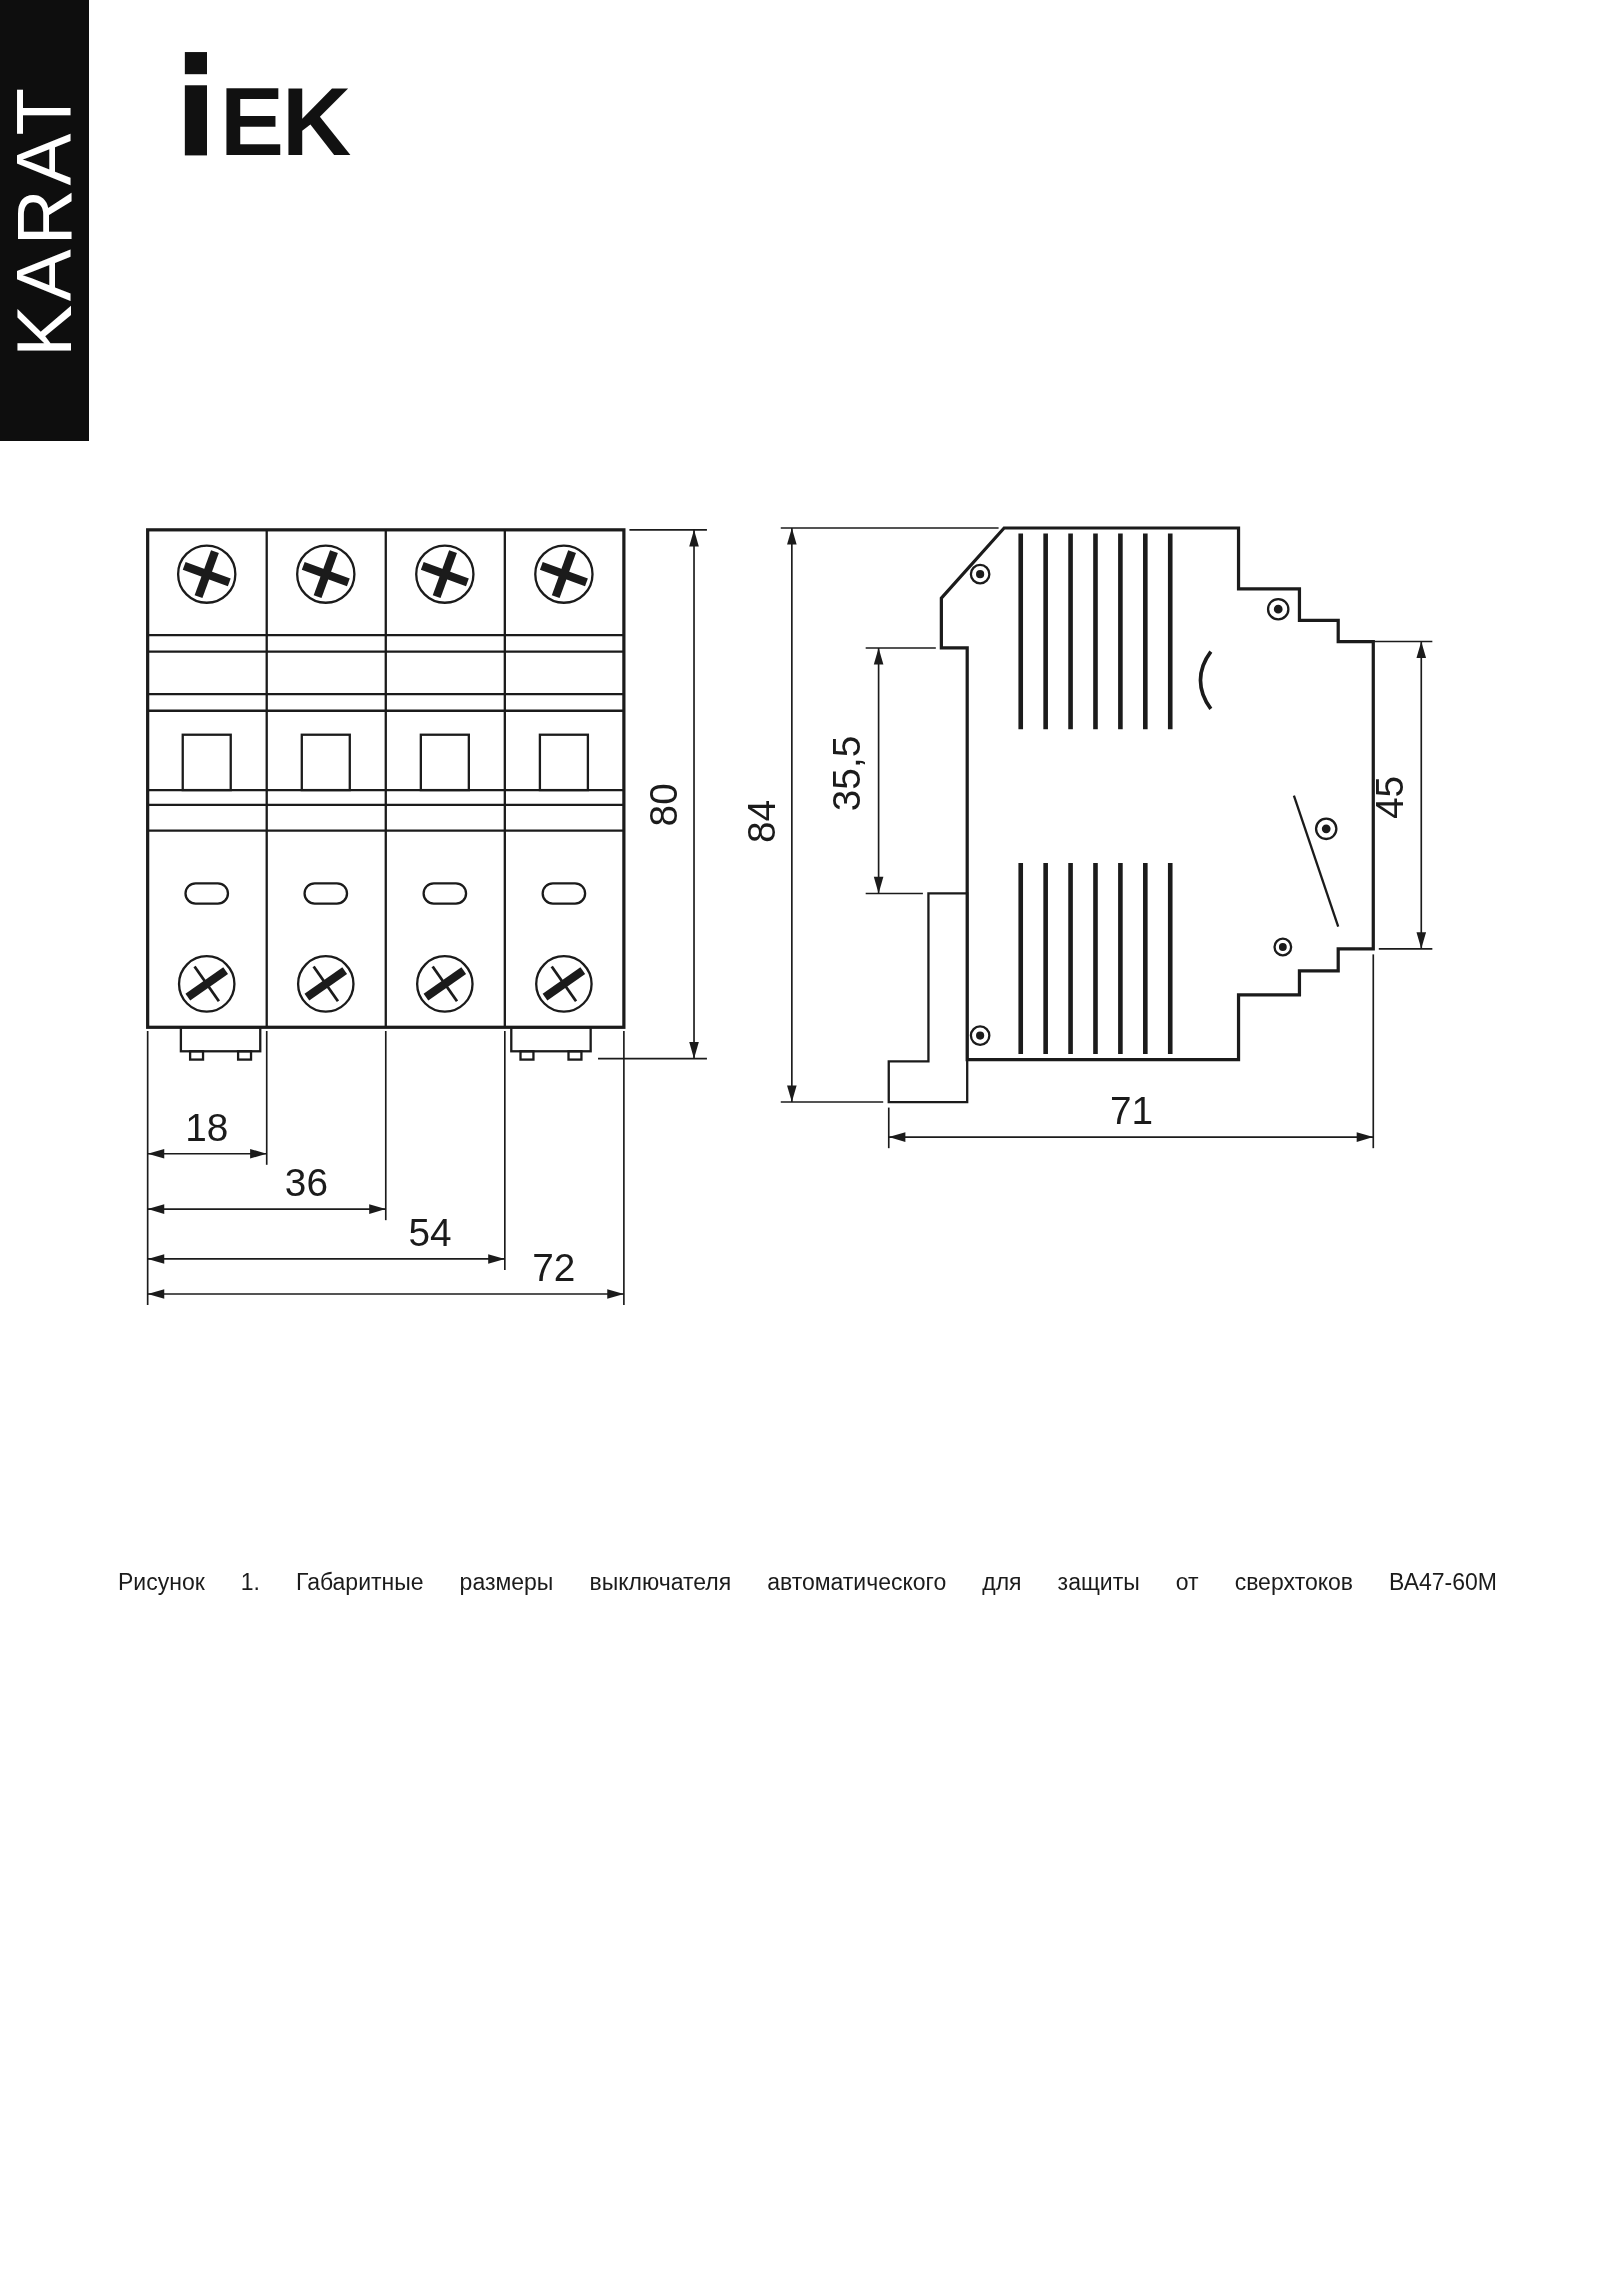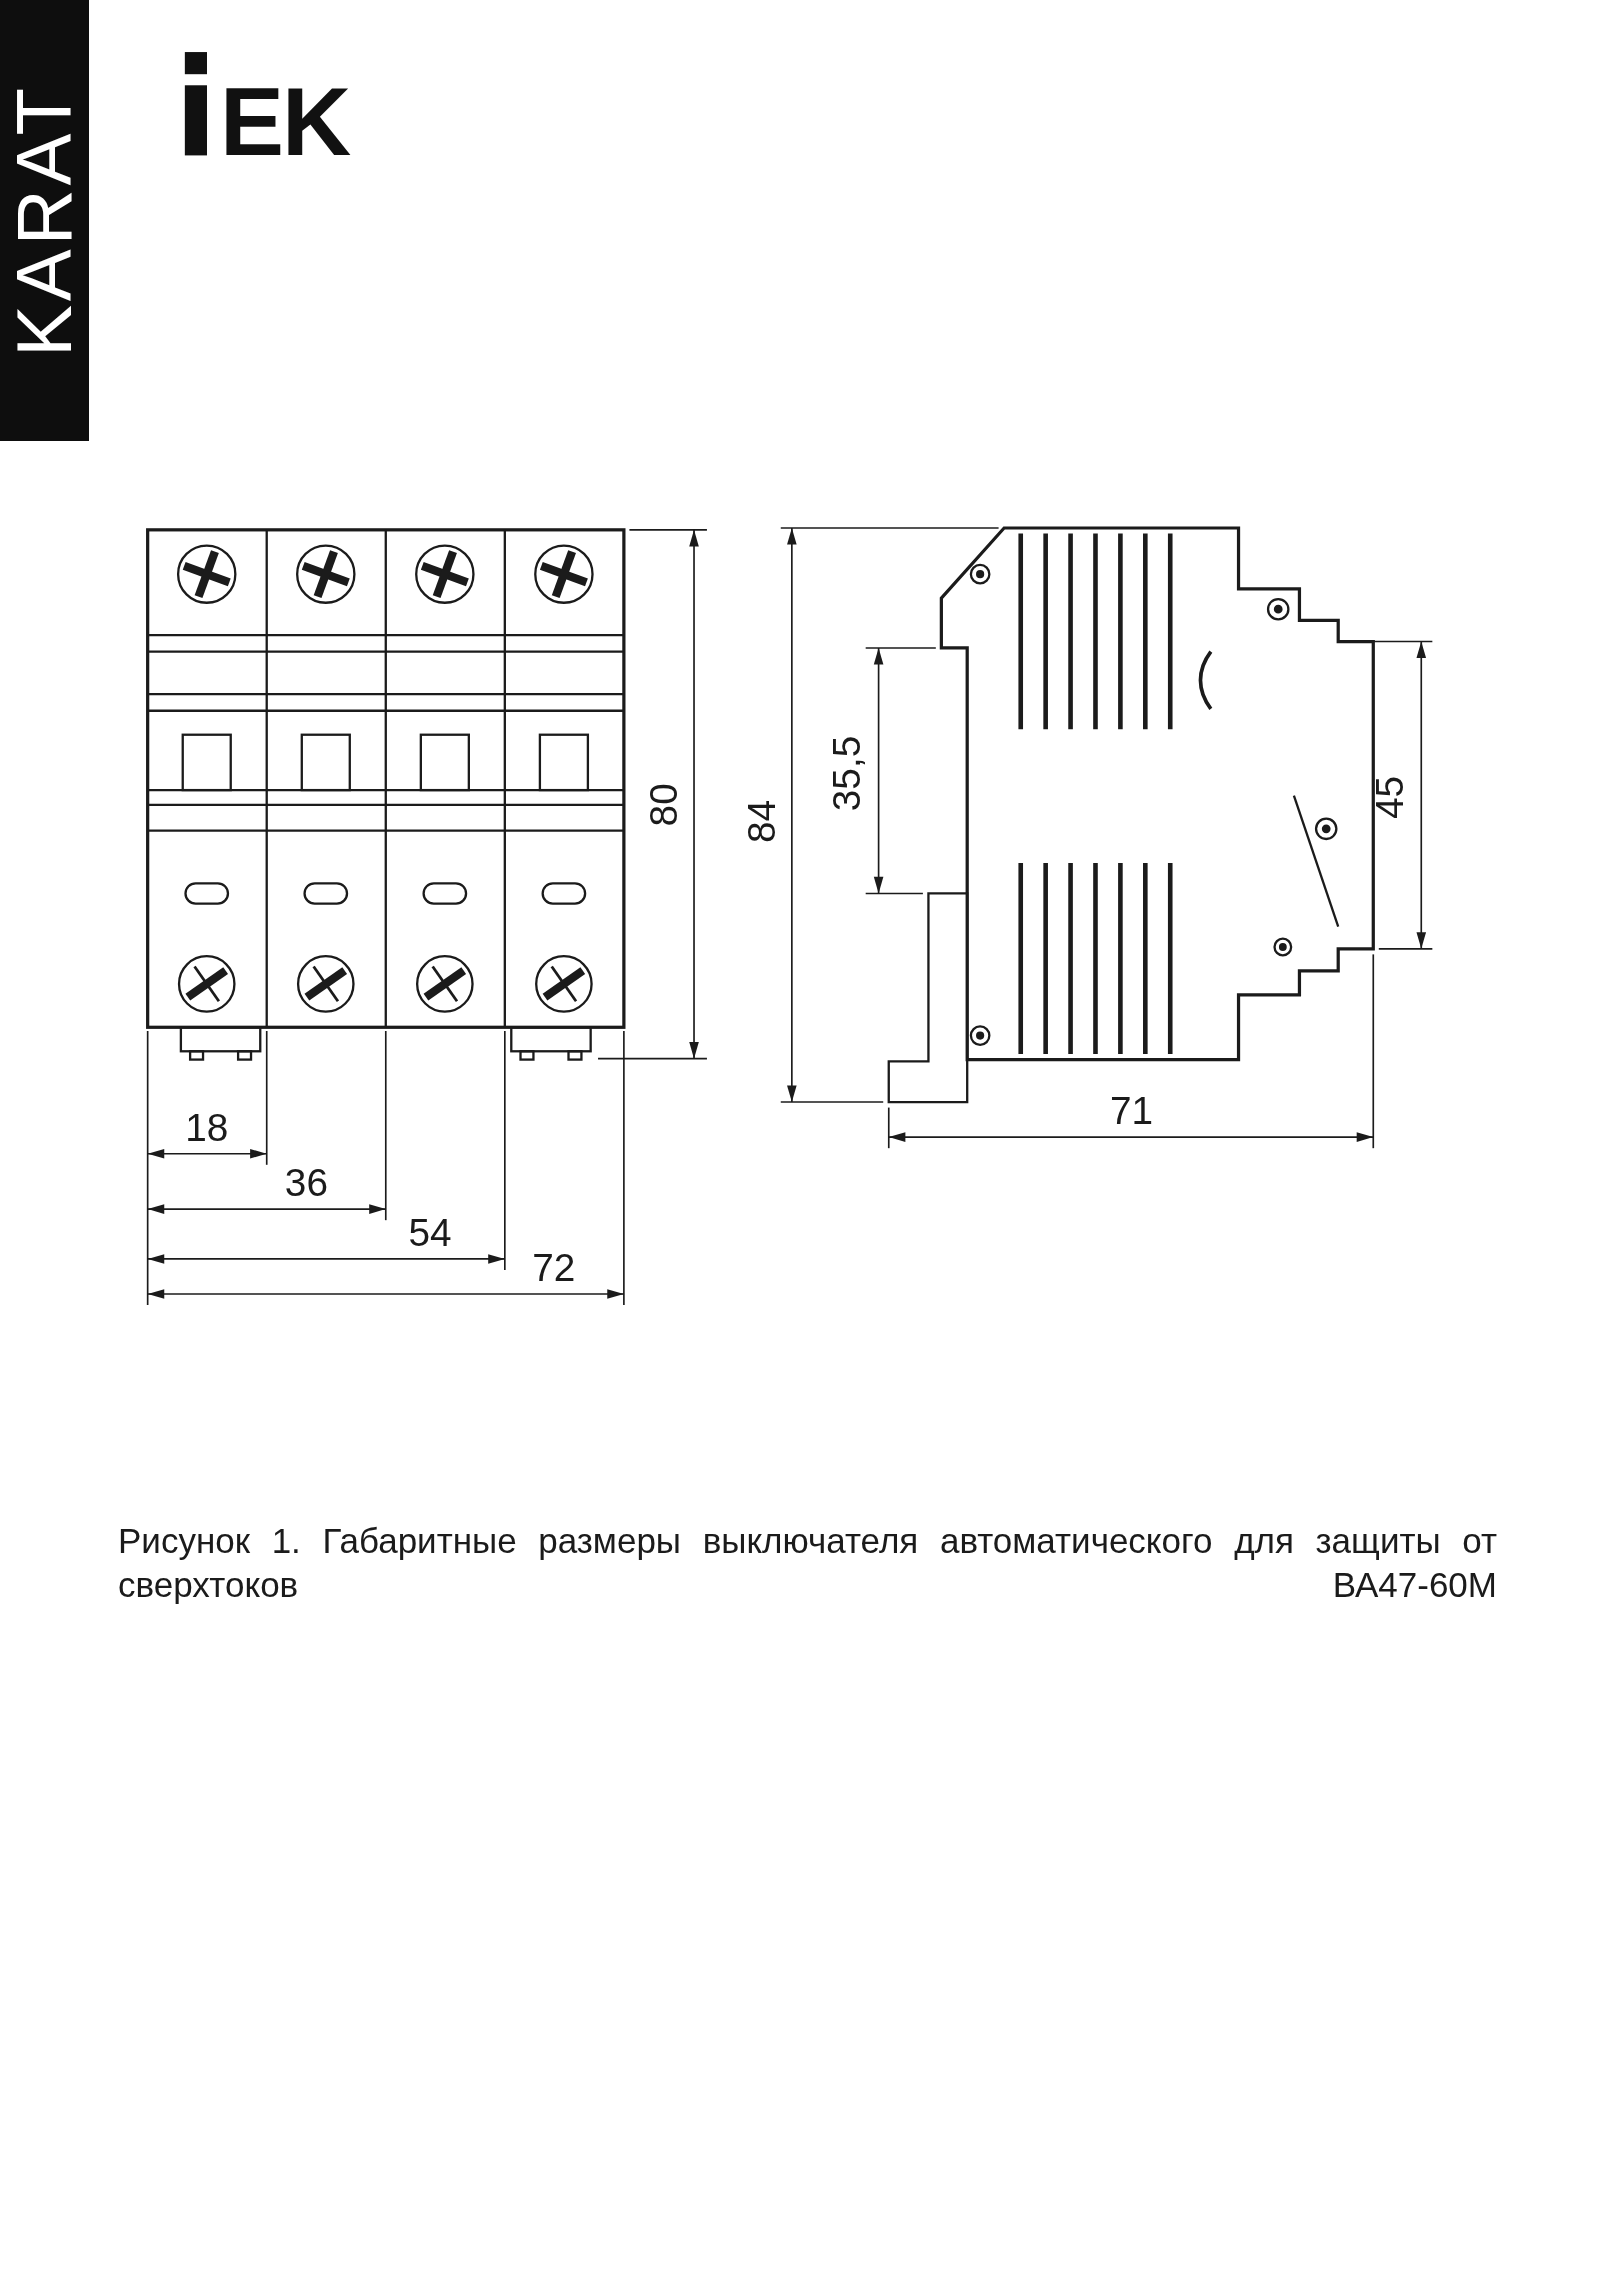--- a/index.html
+++ b/index.html
@@ -7,21 +7,21 @@
         font-family:"Liberation Sans",sans-serif;color:#1b1b1b;}
   .brand-banner{position:absolute;left:0;top:0;width:89px;height:441px;background:#0e0e0e;
         display:flex;align-items:center;justify-content:center;}
   .brand-text{color:#ffffff;font-size:78px;font-weight:400;letter-spacing:3.7px;white-space:nowrap;
         transform:rotate(-90deg);font-family:"Liberation Sans",sans-serif;}
   .logo{position:absolute;left:183px;top:52px;width:203px;height:109px;}
   .logo text{font-family:"Liberation Sans",sans-serif;font-weight:700;font-size:104px;fill:#111111;letter-spacing:-2px;}
   .drawing{position:absolute;left:0;top:0;}
   .drawing text{font-family:"Liberation Sans",sans-serif;font-size:42px;fill:#1b1b1b;stroke:none;}
   .outline{stroke:#1b1b1b;fill:none;}
-  .caption{position:absolute;left:118px;top:1519px;width:1379px;font-size:35px;line-height:1.25;
+  .caption{position:absolute;left:118px;top:1568px;width:1379px;font-size:23px;line-height:1.25;
         color:#1b1b1b;text-align:justify;text-align-last:justify;}
 </style>
 </head>
 <body>
 
 <div class="page">
 
   <div class="brand-banner">
     <span class="brand-text">KARAT</span>
   </div>

